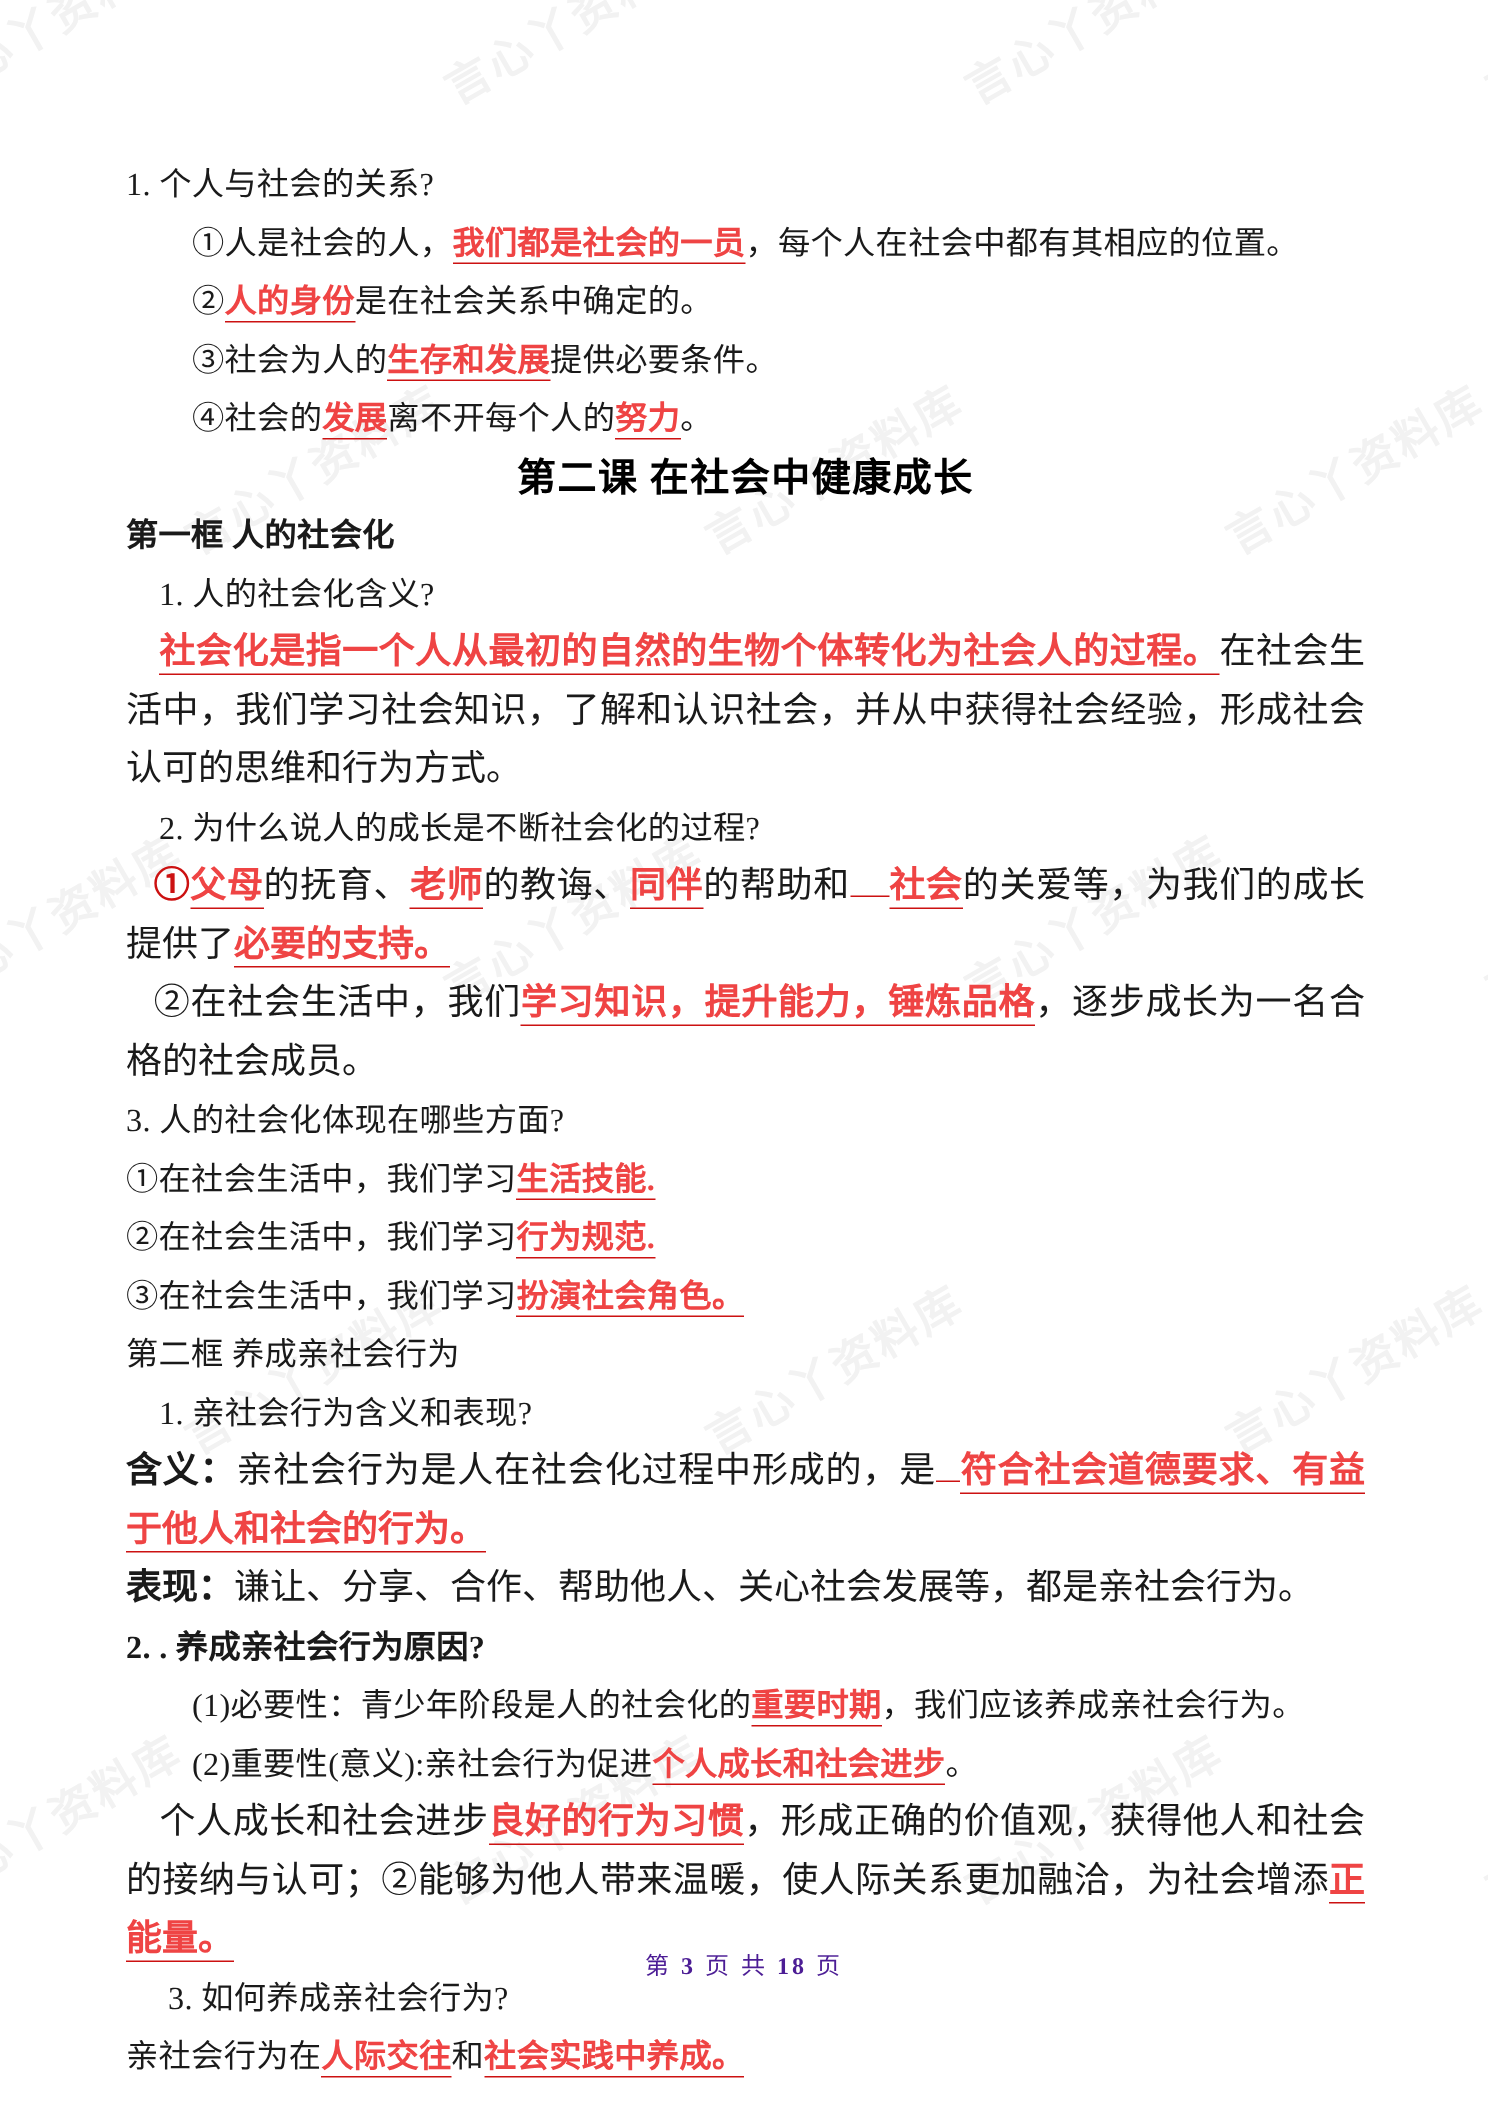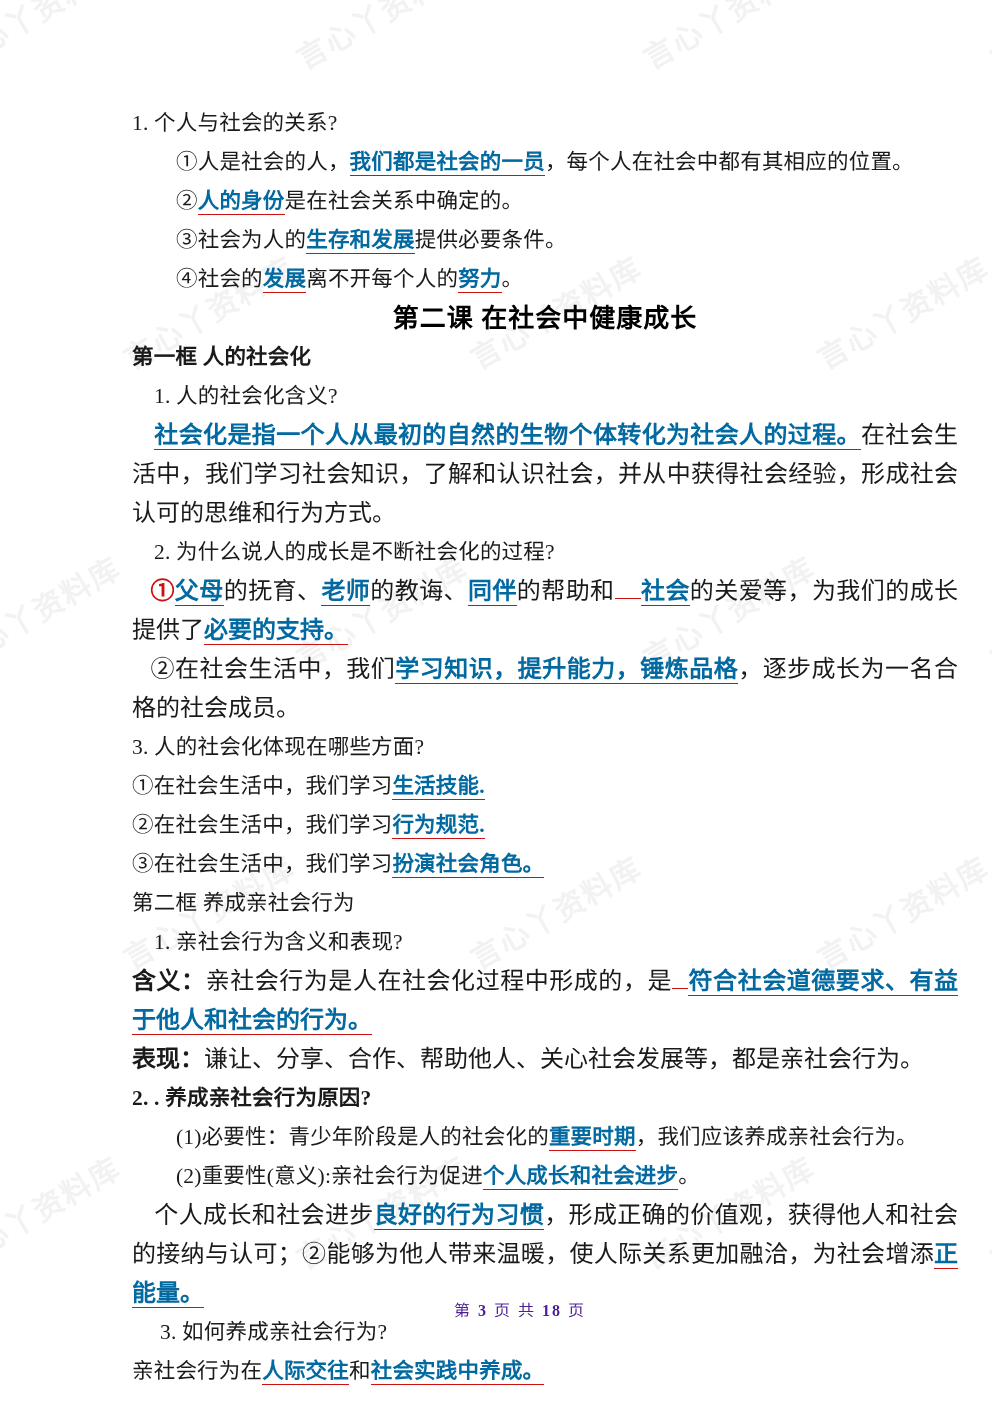--- a/index.html
+++ b/index.html
@@ -40,21 +40,20 @@
     transform-origin: left top;
     user-select: none;
   }
 
   
   #content {
     position: absolute;
     inset: 0;
     z-index: 1;
     padding: 13px;
-    margin-left: 48px;
   }
 
   .doc-body {
     position: absolute;
     left: 84px;
     top: 104px;
     width: 826px;
   }
 
   .line {
@@ -65,21 +64,21 @@
     white-space: nowrap;
   }
 
   .ind-0 { text-indent: 0; }
   .ind-1 { padding-left: 44px; }
   .ind-2 { padding-left: 22px; }
 
   .bold { font-weight: 700; }
 
   .red {
-    color: #0369a1;
+    color: #ef4444;
     font-weight: 700;
     border-bottom: 1.6px solid #cc1111;
     padding-bottom: 1px;
   }
   .red-noline {
     color: #cc1111;
     font-weight: 700;
   }
   
   .blank {

